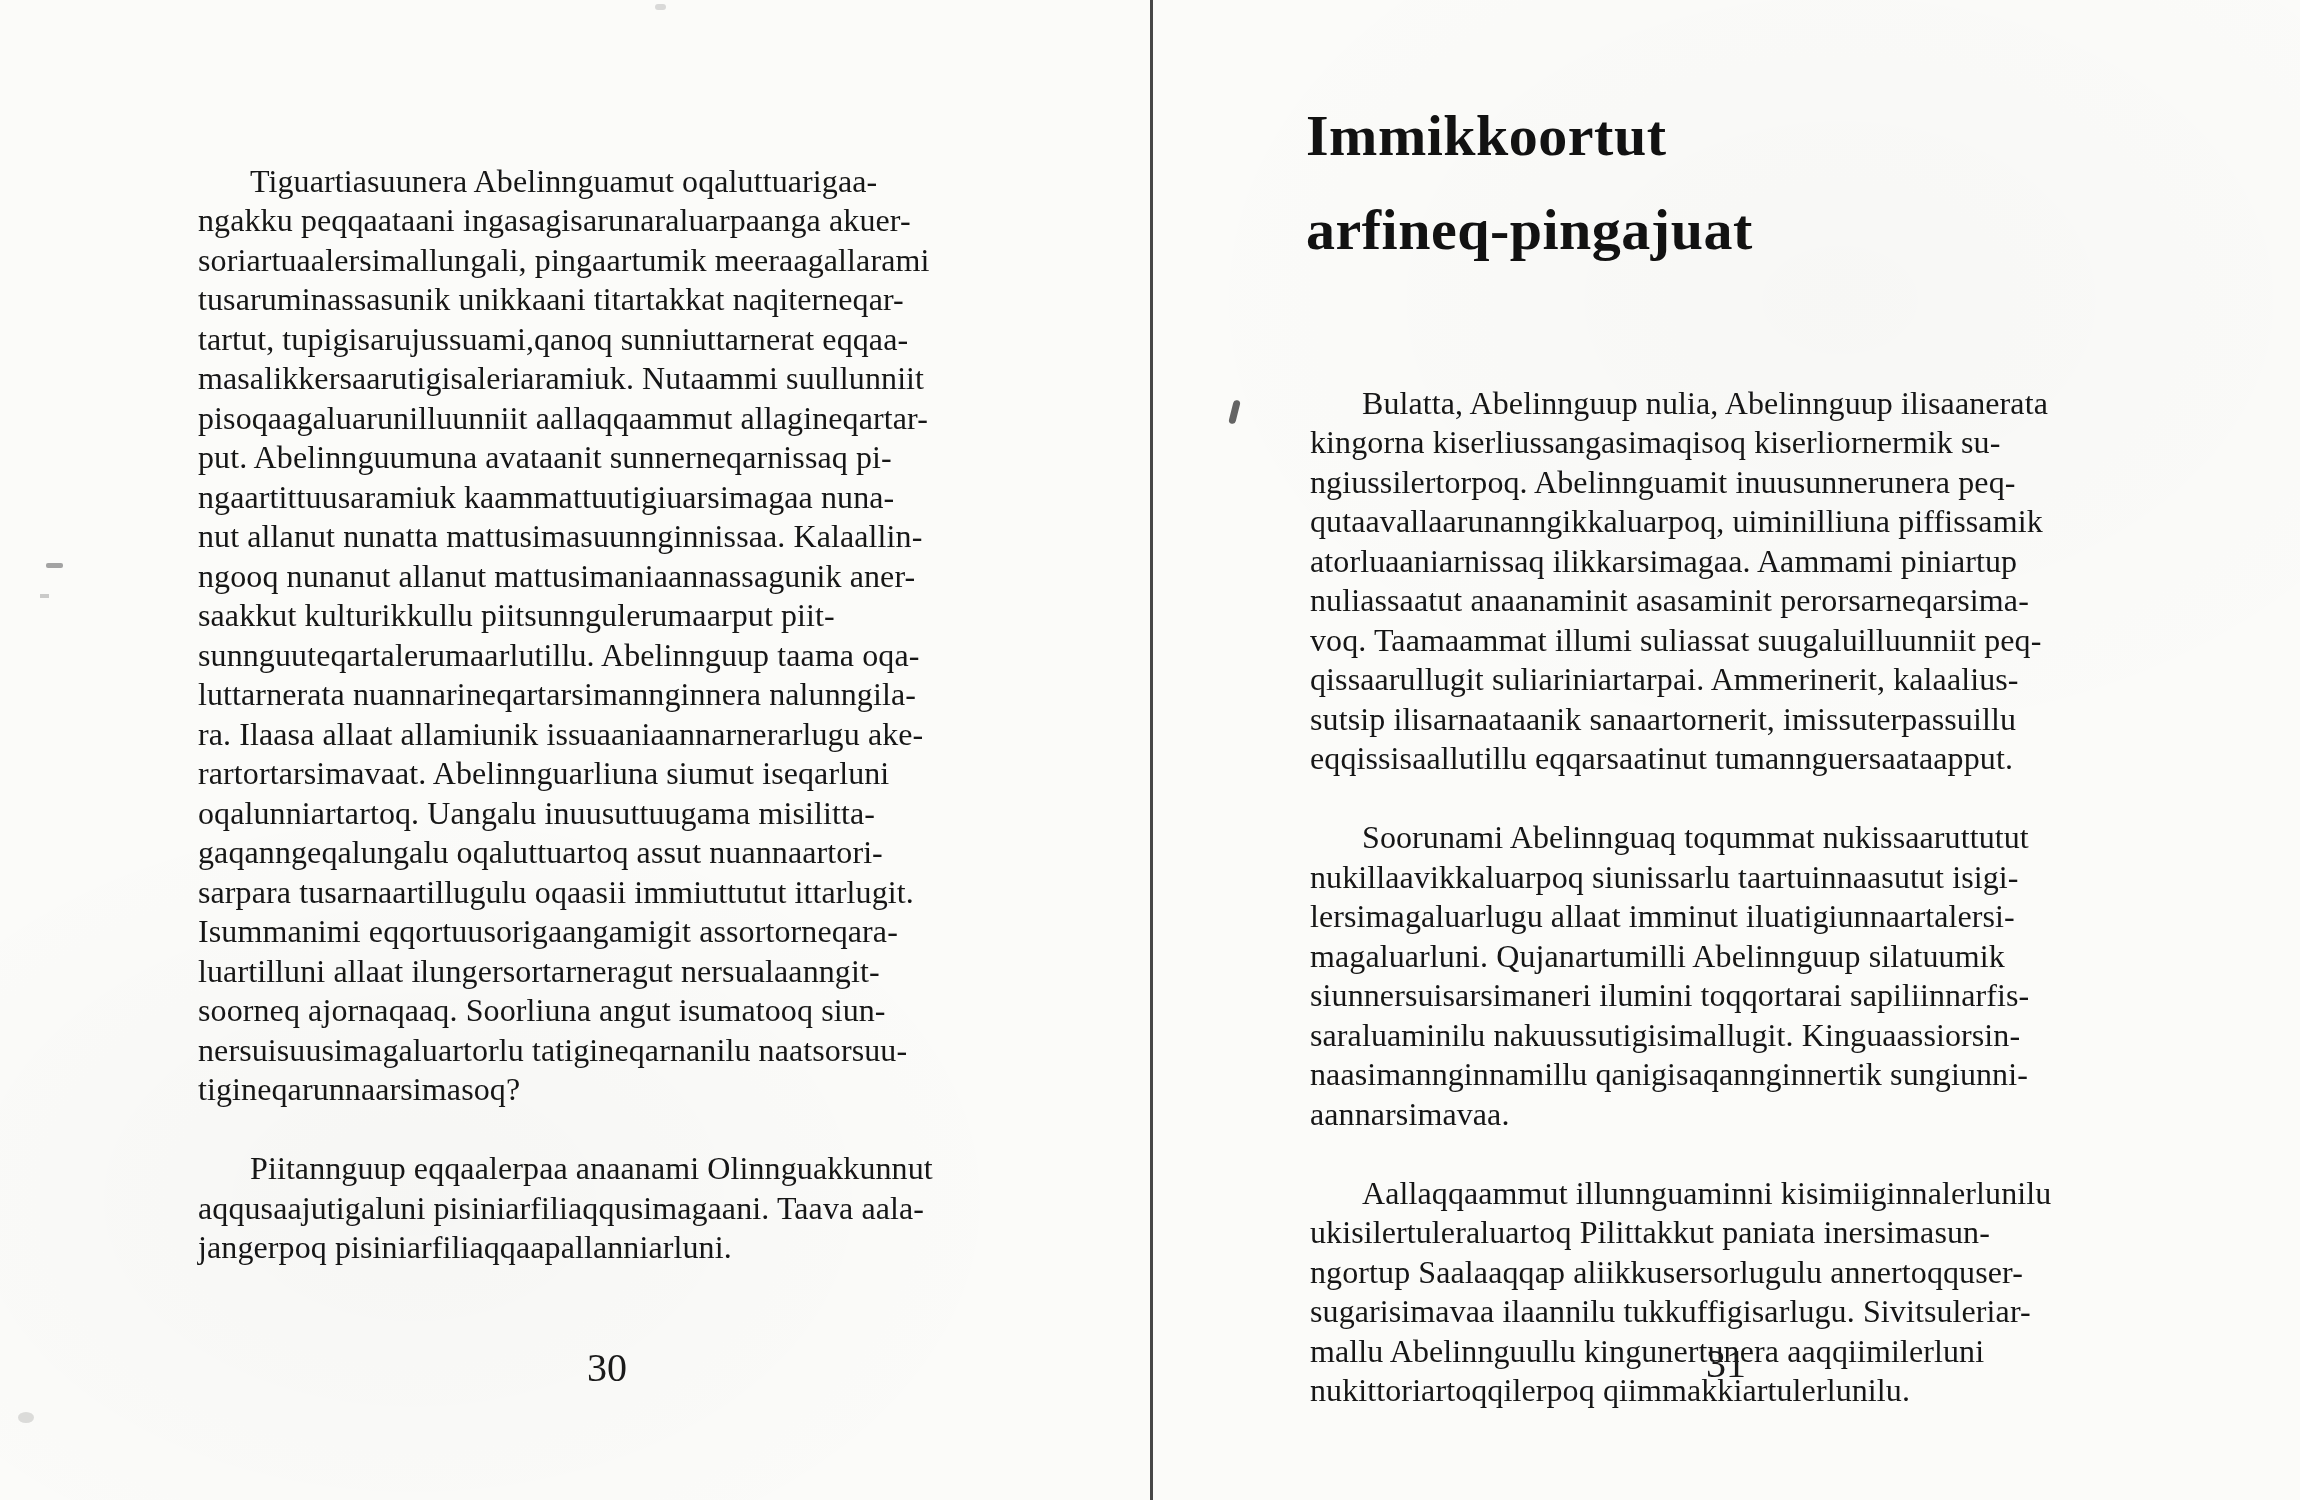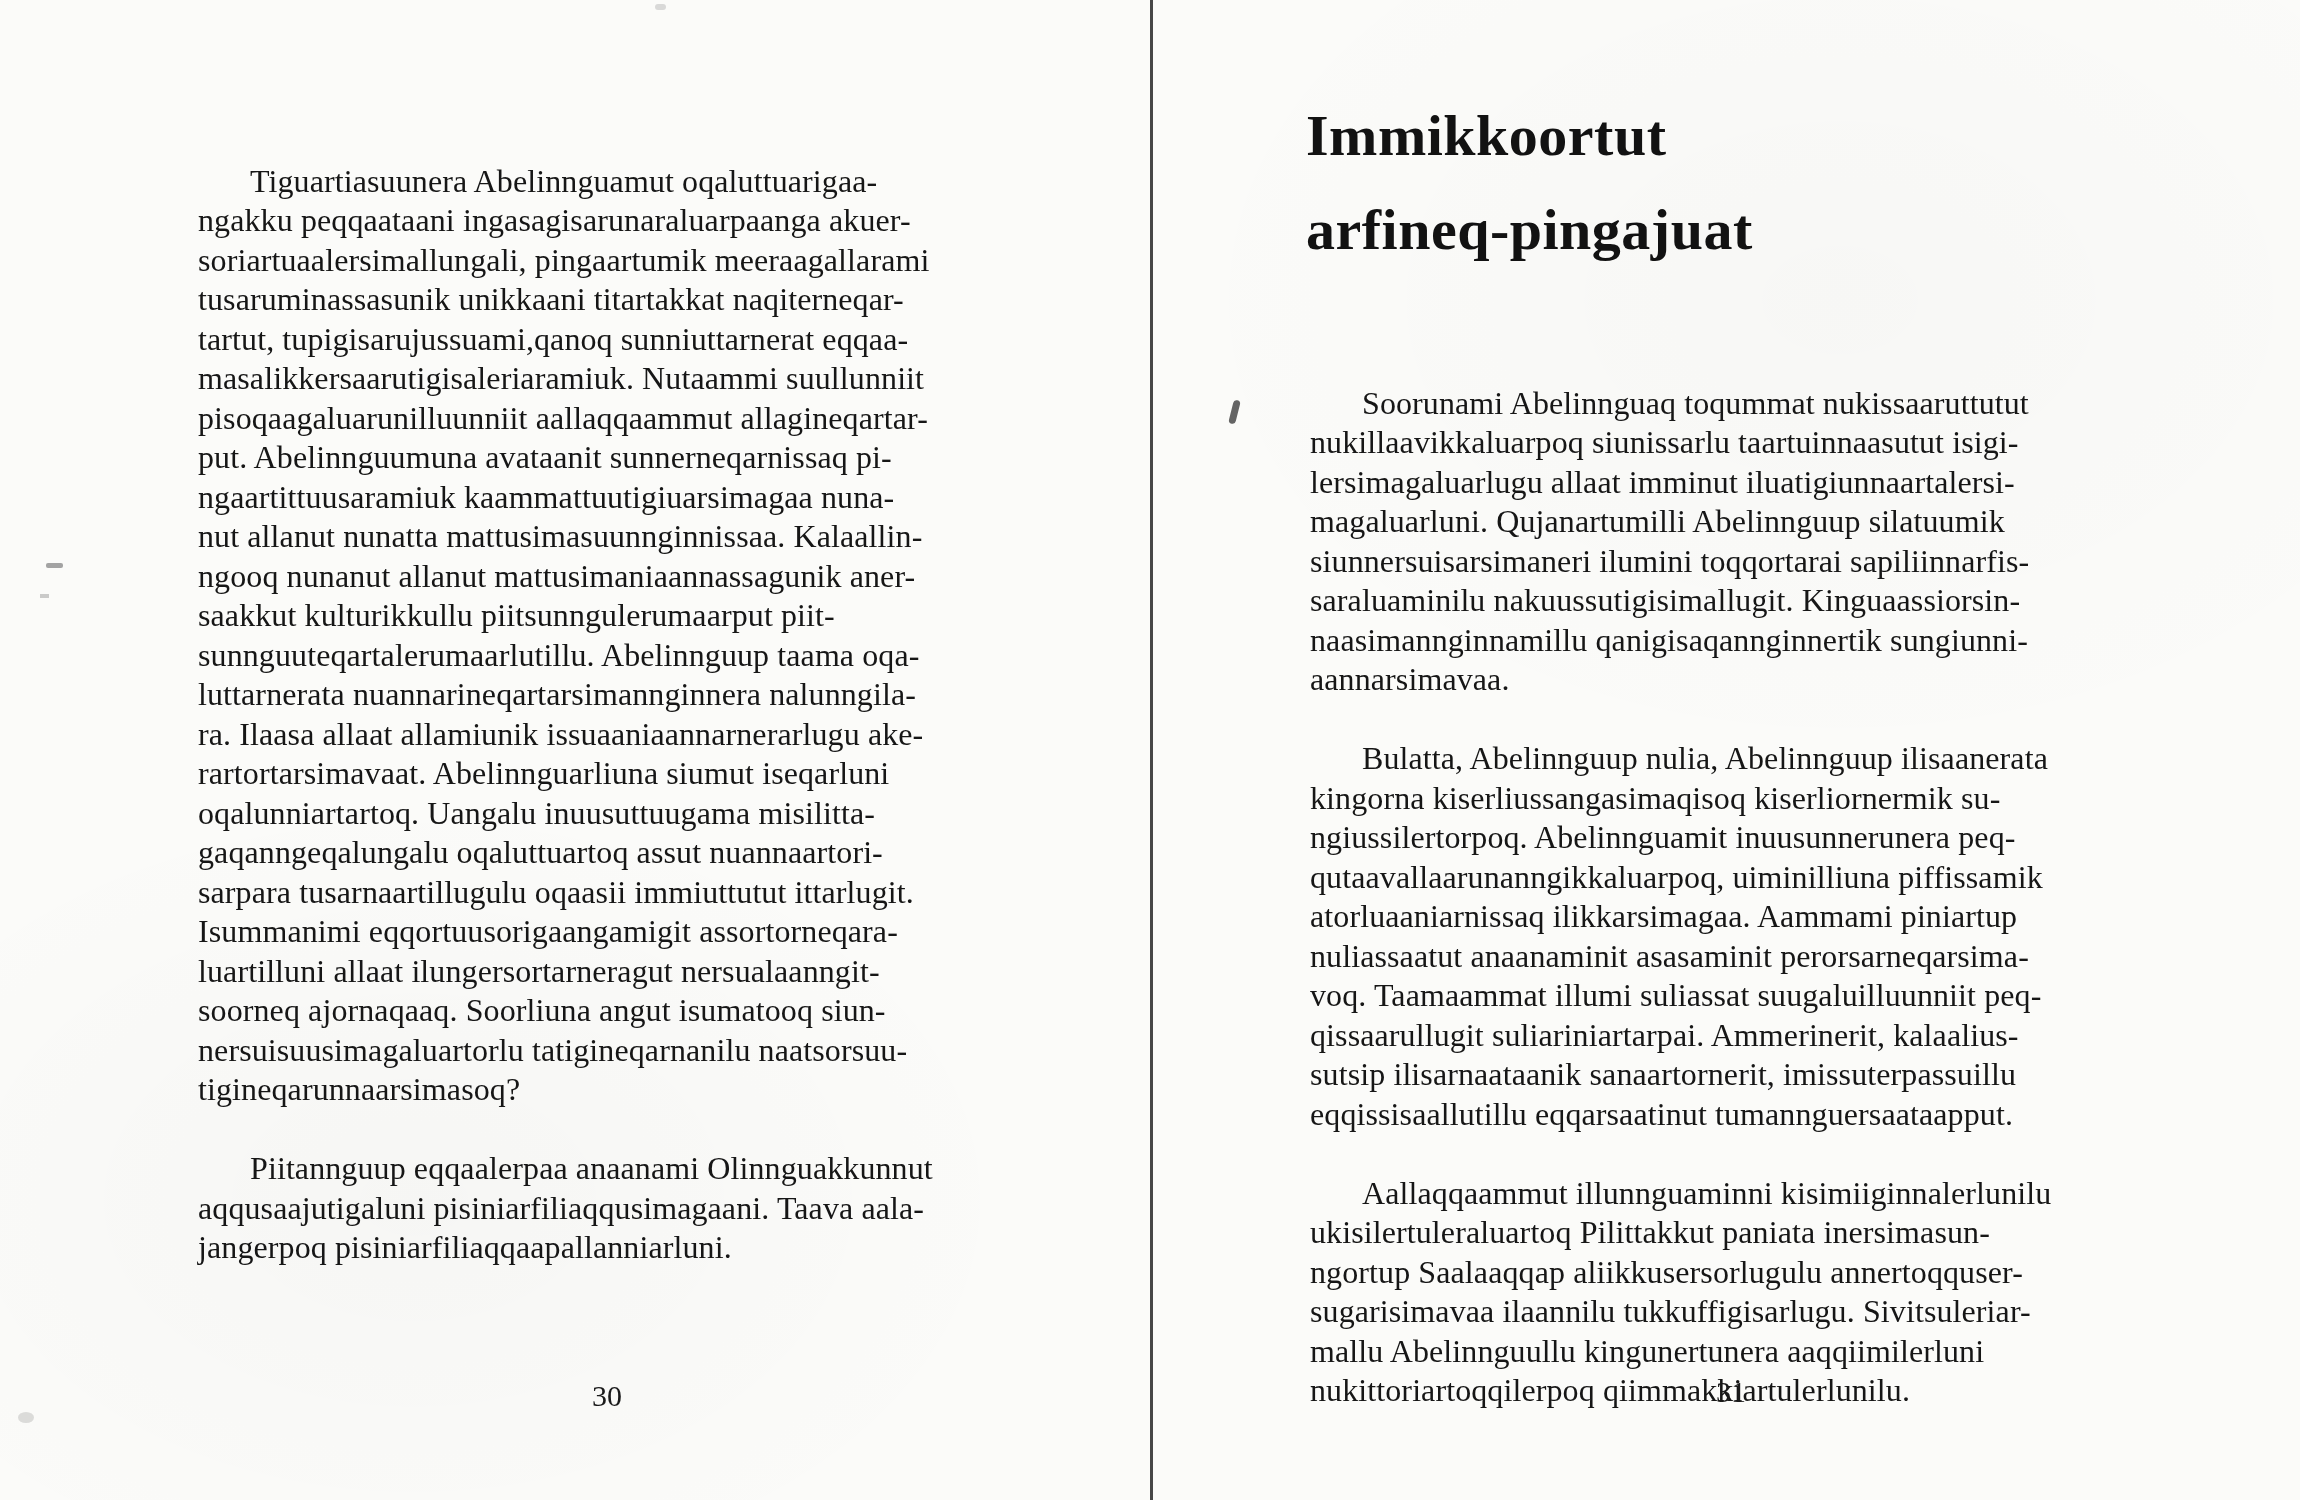--- a/index.html
+++ b/index.html
@@ -42,24 +42,23 @@
     font-weight: bold;
     letter-spacing: 0.5px;
     white-space: pre-line;
     color: #121212;
   }
   .left-block  { left: 198px;  top: 122px; width: 920px; }
   .right-block { left: 1310px; top: 344px; width: 950px; }
   .page-number {
     position: absolute;
     width: 110px;
-    font-size: 30px;
+    font-size: 40px;
     text-align: center;
     color: #1a1a1a;
-    margin-top: 35px;
   }
   .pn-left  { left: 552px;  top: 1344px; }
   .pn-right { left: 1636px; top: 1340px; text-align: right; }
   .gutter-line {
     position: absolute;
     left: 1150px;
     top: 0;
     width: 3px;
     height: 1500px;
     background: #2d2d2d;
@@ -137,38 +136,38 @@
 aqqusaajutigaluni pisiniarfiliaqqusimagaani. Taava aala-
 jangerpoq pisiniarfiliaqqaapallanniarluni.</p>
   </div>
   <div class="page-number pn-left">30</div>
 </div>
 
 <div>
   <h1 class="chapter-heading">Immikkoortut
 arfineq-pingajuat</h1>
   <div class="body-text right-block">
-    <p class="para">Soorunami Abelinnguaq toqummat nukissaaruttutut
-nukillaavikkaluarpoq siunissarlu taartuinnaasutut isigi-
-lersimagaluarlugu allaat imminut iluatigiunnaartalersi-
-magaluarluni. Qujanartumilli Abelinnguup silatuumik
-siunnersuisarsimaneri ilumini toqqortarai sapiliinnarfis-
-saraluaminilu nakuussutigisimallugit. Kinguaassiorsin-
-naasimannginnamillu qanigisaqannginnertik sungiunni-
-aannarsimavaa.</p>
     <p class="para">Bulatta, Abelinnguup nulia, Abelinnguup ilisaanerata
 kingorna kiserliussangasimaqisoq kiserliornermik su-
 ngiussilertorpoq. Abelinnguamit inuusunnerunera peq-
 qutaavallaarunanngikkaluarpoq, uiminilliuna piffissamik
 atorluaaniarnissaq ilikkarsimagaa. Aammami piniartup
 nuliassaatut anaanaminit asasaminit perorsarneqarsima-
 voq. Taamaammat illumi suliassat suugaluilluunniit peq-
 qissaarullugit suliariniartarpai. Ammerinerit, kalaalius-
 sutsip ilisarnaataanik sanaartornerit, imissuterpassuillu
 eqqissisaallutillu eqqarsaatinut tumannguersaataapput.</p>
+    <p class="para">Soorunami Abelinnguaq toqummat nukissaaruttutut
+nukillaavikkaluarpoq siunissarlu taartuinnaasutut isigi-
+lersimagaluarlugu allaat imminut iluatigiunnaartalersi-
+magaluarluni. Qujanartumilli Abelinnguup silatuumik
+siunnersuisarsimaneri ilumini toqqortarai sapiliinnarfis-
+saraluaminilu nakuussutigisimallugit. Kinguaassiorsin-
+naasimannginnamillu qanigisaqannginnertik sungiunni-
+aannarsimavaa.</p>
     <p class="para">Aallaqqaammut illunnguaminni kisimiiginnalerlunilu
 ukisilertuleraluartoq Pilittakkut paniata inersimasun-
 ngortup Saalaaqqap aliikkusersorlugulu annertoqquser-
 sugarisimavaa ilaannilu tukkuffigisarlugu. Sivitsuleriar-
 mallu Abelinnguullu kingunertunera aaqqiimilerluni
 nukittoriartoqqilerpoq qiimmakkiartulerlunilu.</p>
   </div>
   <div class="page-number pn-right">31</div>
 </div>
 

